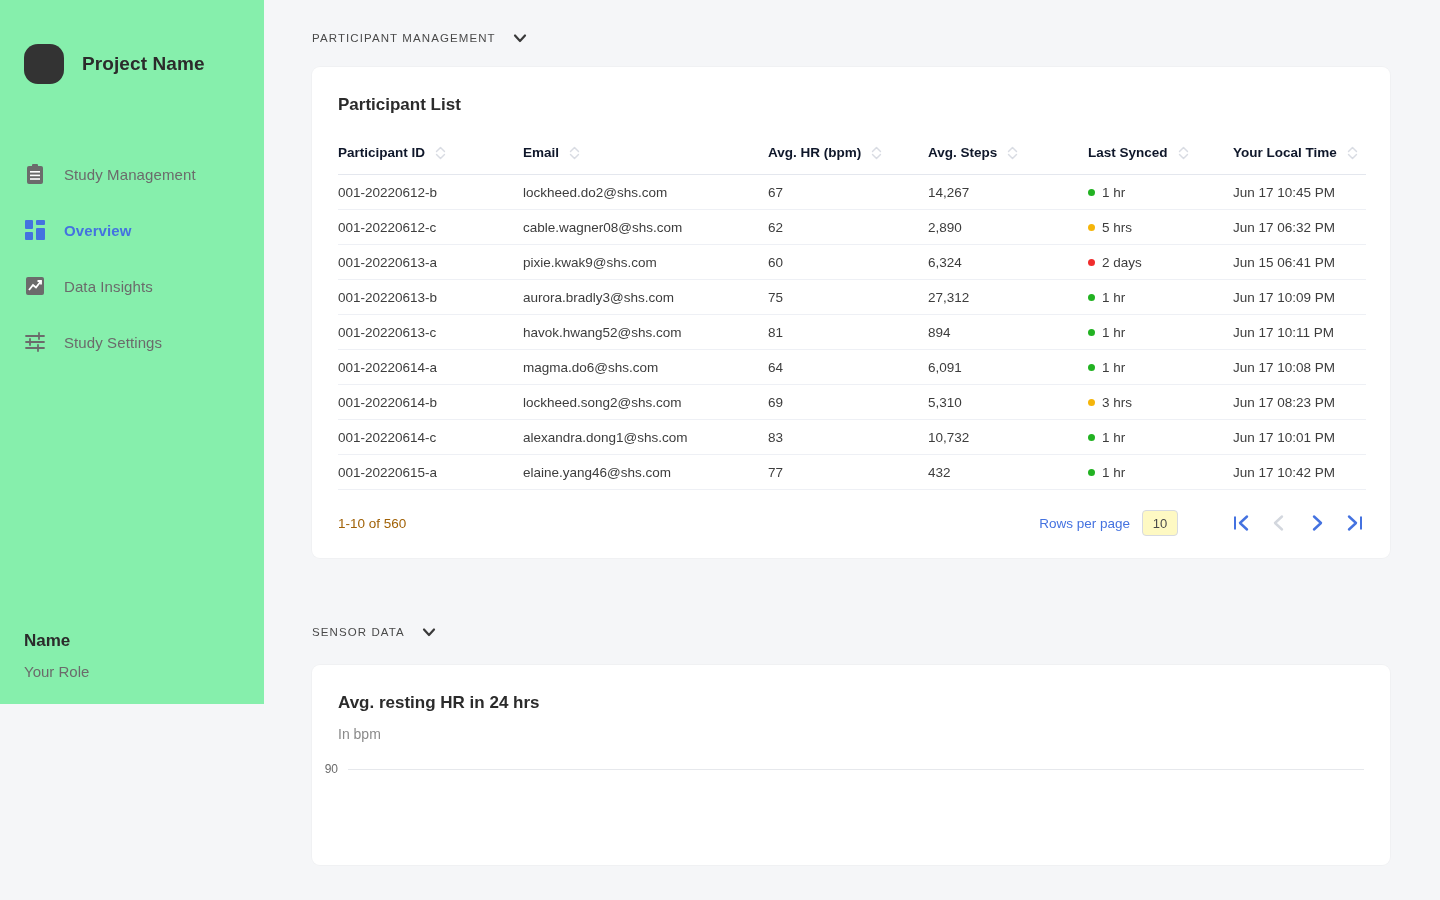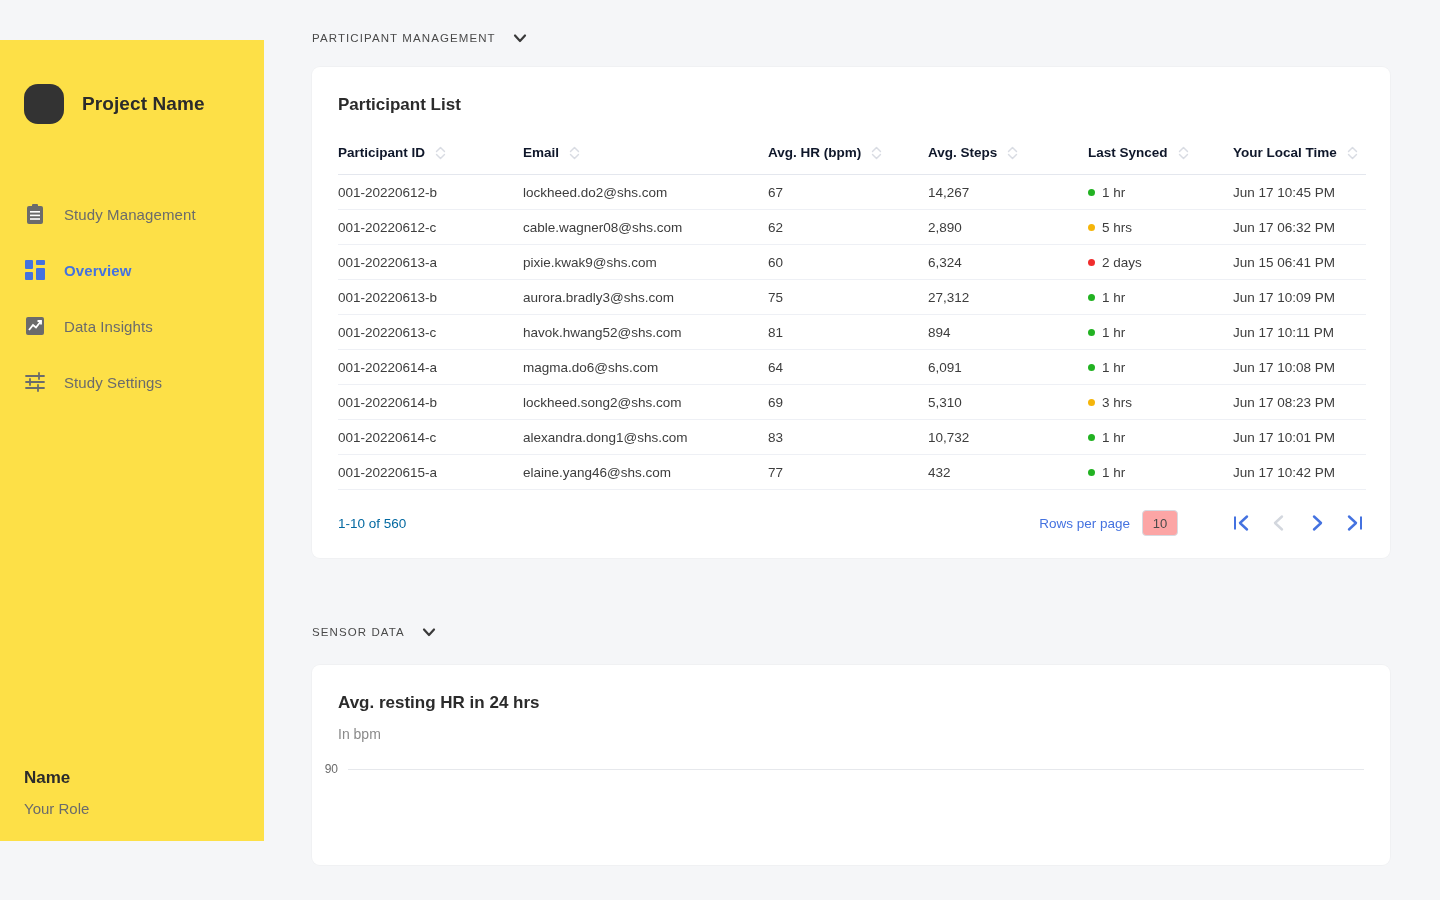--- a/index.html
+++ b/index.html
@@ -6,22 +6,22 @@
   html, body {
     width: 1440px; height: 900px;
     font-family: "Liberation Sans", sans-serif;
     background: #f5f6f8;
     overflow: hidden;
   }
   #app { display: flex; width: 1440px; height: 900px; position: relative; }
 
   
   #sidebar {
-    width: 264px; height: 801px; background: #fde047;
-    flex: 0 0 264px; position: relative; margin-top: 40px;
+    width: 264px; height: 704px; background: #86efac;
+    flex: 0 0 264px; position: relative;
   }
   .brand { display: flex; align-items: center; padding: 44px 0 0 24px; }
   .brand-logo {
     width: 40px; height: 40px; background: #333333;
     border-radius: 14px;
   }
   .brand-title {
     margin-left: 18px; font-size: 19px; font-weight: bold;
     color: #2b2b2b; letter-spacing: .1px;
   }
@@ -83,27 +83,27 @@
   }
   table.ptable tbody tr:first-child td { border-top: 1px solid #e4e7ee; }
   table.ptable tbody tr:last-child td { border-bottom: 1px solid #eef0f5; }
   .dot { display: inline-block; width: 7px; height: 7px; border-radius: 50%; margin-right: 7px; vertical-align: 1px;}
 
   
   .pager {
     display: flex; align-items: center; justify-content: space-between;
     padding: 20px 24px 22px 0;
   }
-  .pager-left { font-size: 13.5px; color: #0369a1; cursor: pointer; }
+  .pager-left { font-size: 13.5px; color: #a16207; cursor: pointer; }
   .pager-right { display: flex; align-items: center; gap: 0; }
   .rows-label { font-size: 13.5px; color: #4472e0; margin-right: 12px; }
   .rows-box {
     width: 36px; height: 26px; border: 1px solid #d7dae1; border-radius: 4px;
     display: flex; align-items: center; justify-content: center;
-    font-size: 13px; color: #4a4a4a; cursor: pointer; background: #fca5a5;
+    font-size: 13px; color: #4a4a4a; cursor: pointer; background: #fef9c3;
   }
   .pg-btns { display: flex; align-items: center; gap: 16px; margin-left: 52px; }
   .pg-btn { width: 22px; height: 22px; display: block; cursor: pointer; }
 
   
   .chart-area { position: relative; height: 120px; margin-top: 20px; }
   .grid-row { display: flex; align-items: center; }
   .grid-tick { width: 36px; text-align: right; font-size: 12px; color: #6b6b6b; padding-right: 10px;}
   .grid-line { flex: 1 1 auto; height: 1px; background: #e6e8ec; margin-right: 26px;}
 </style>

